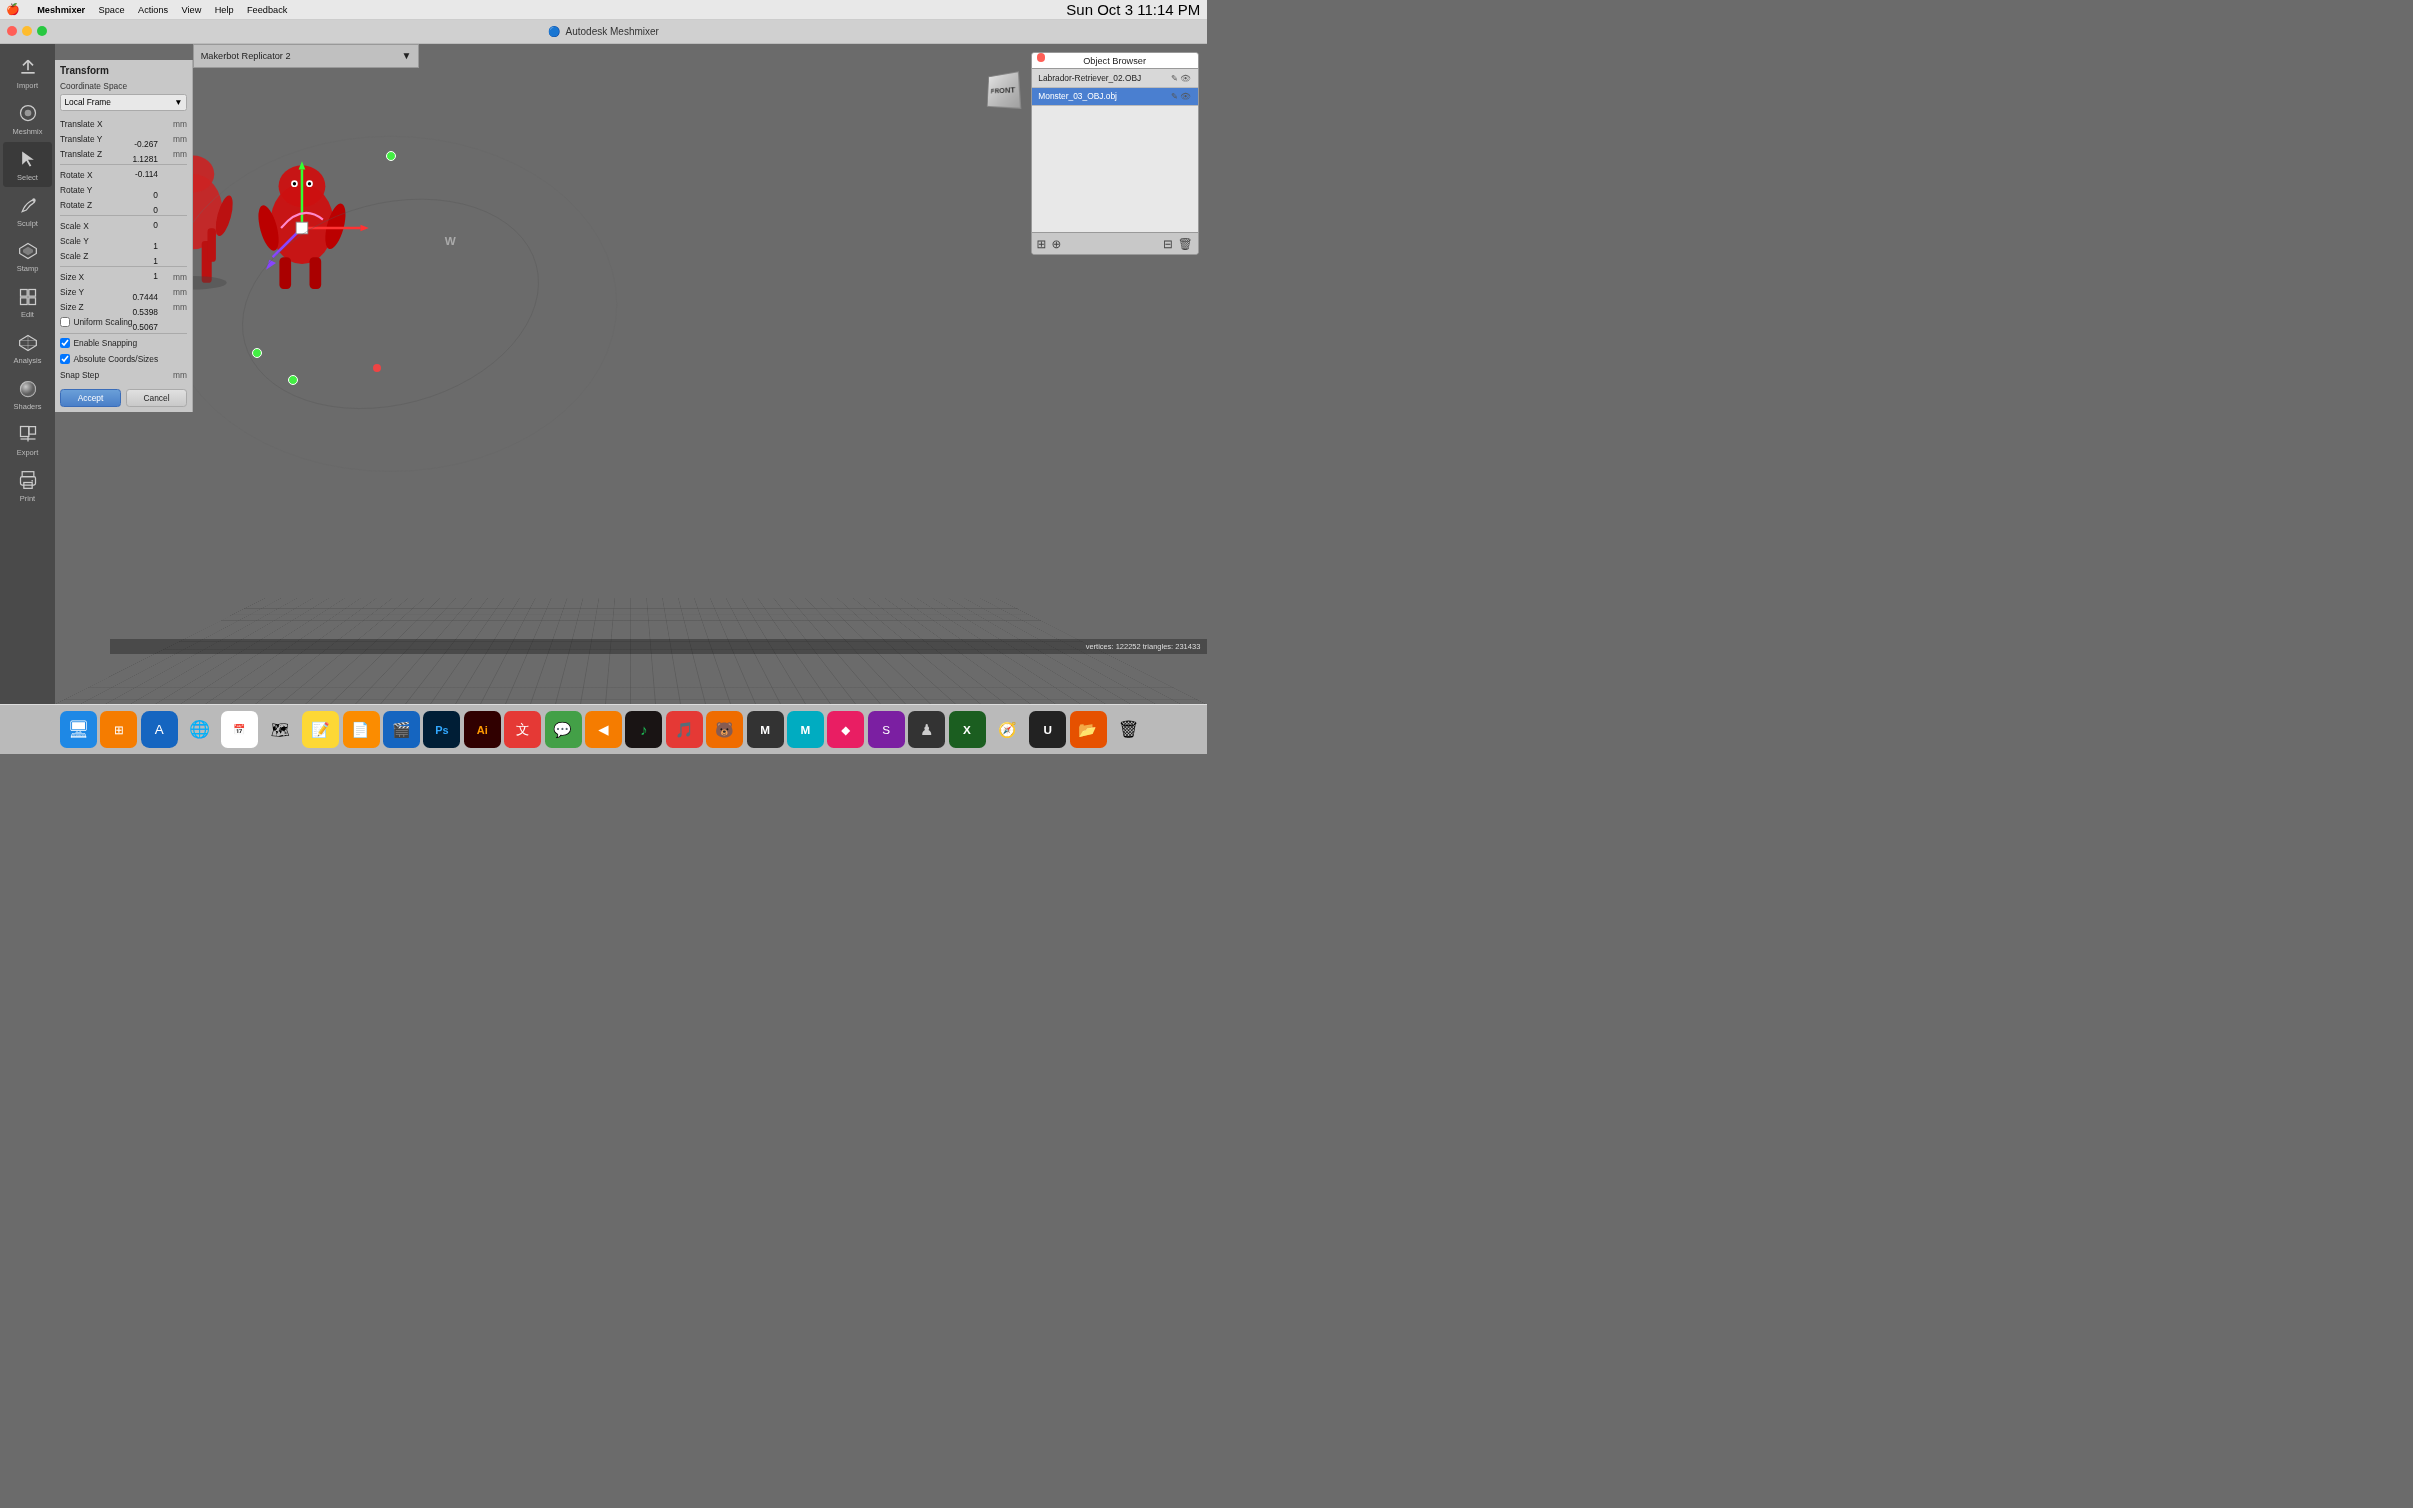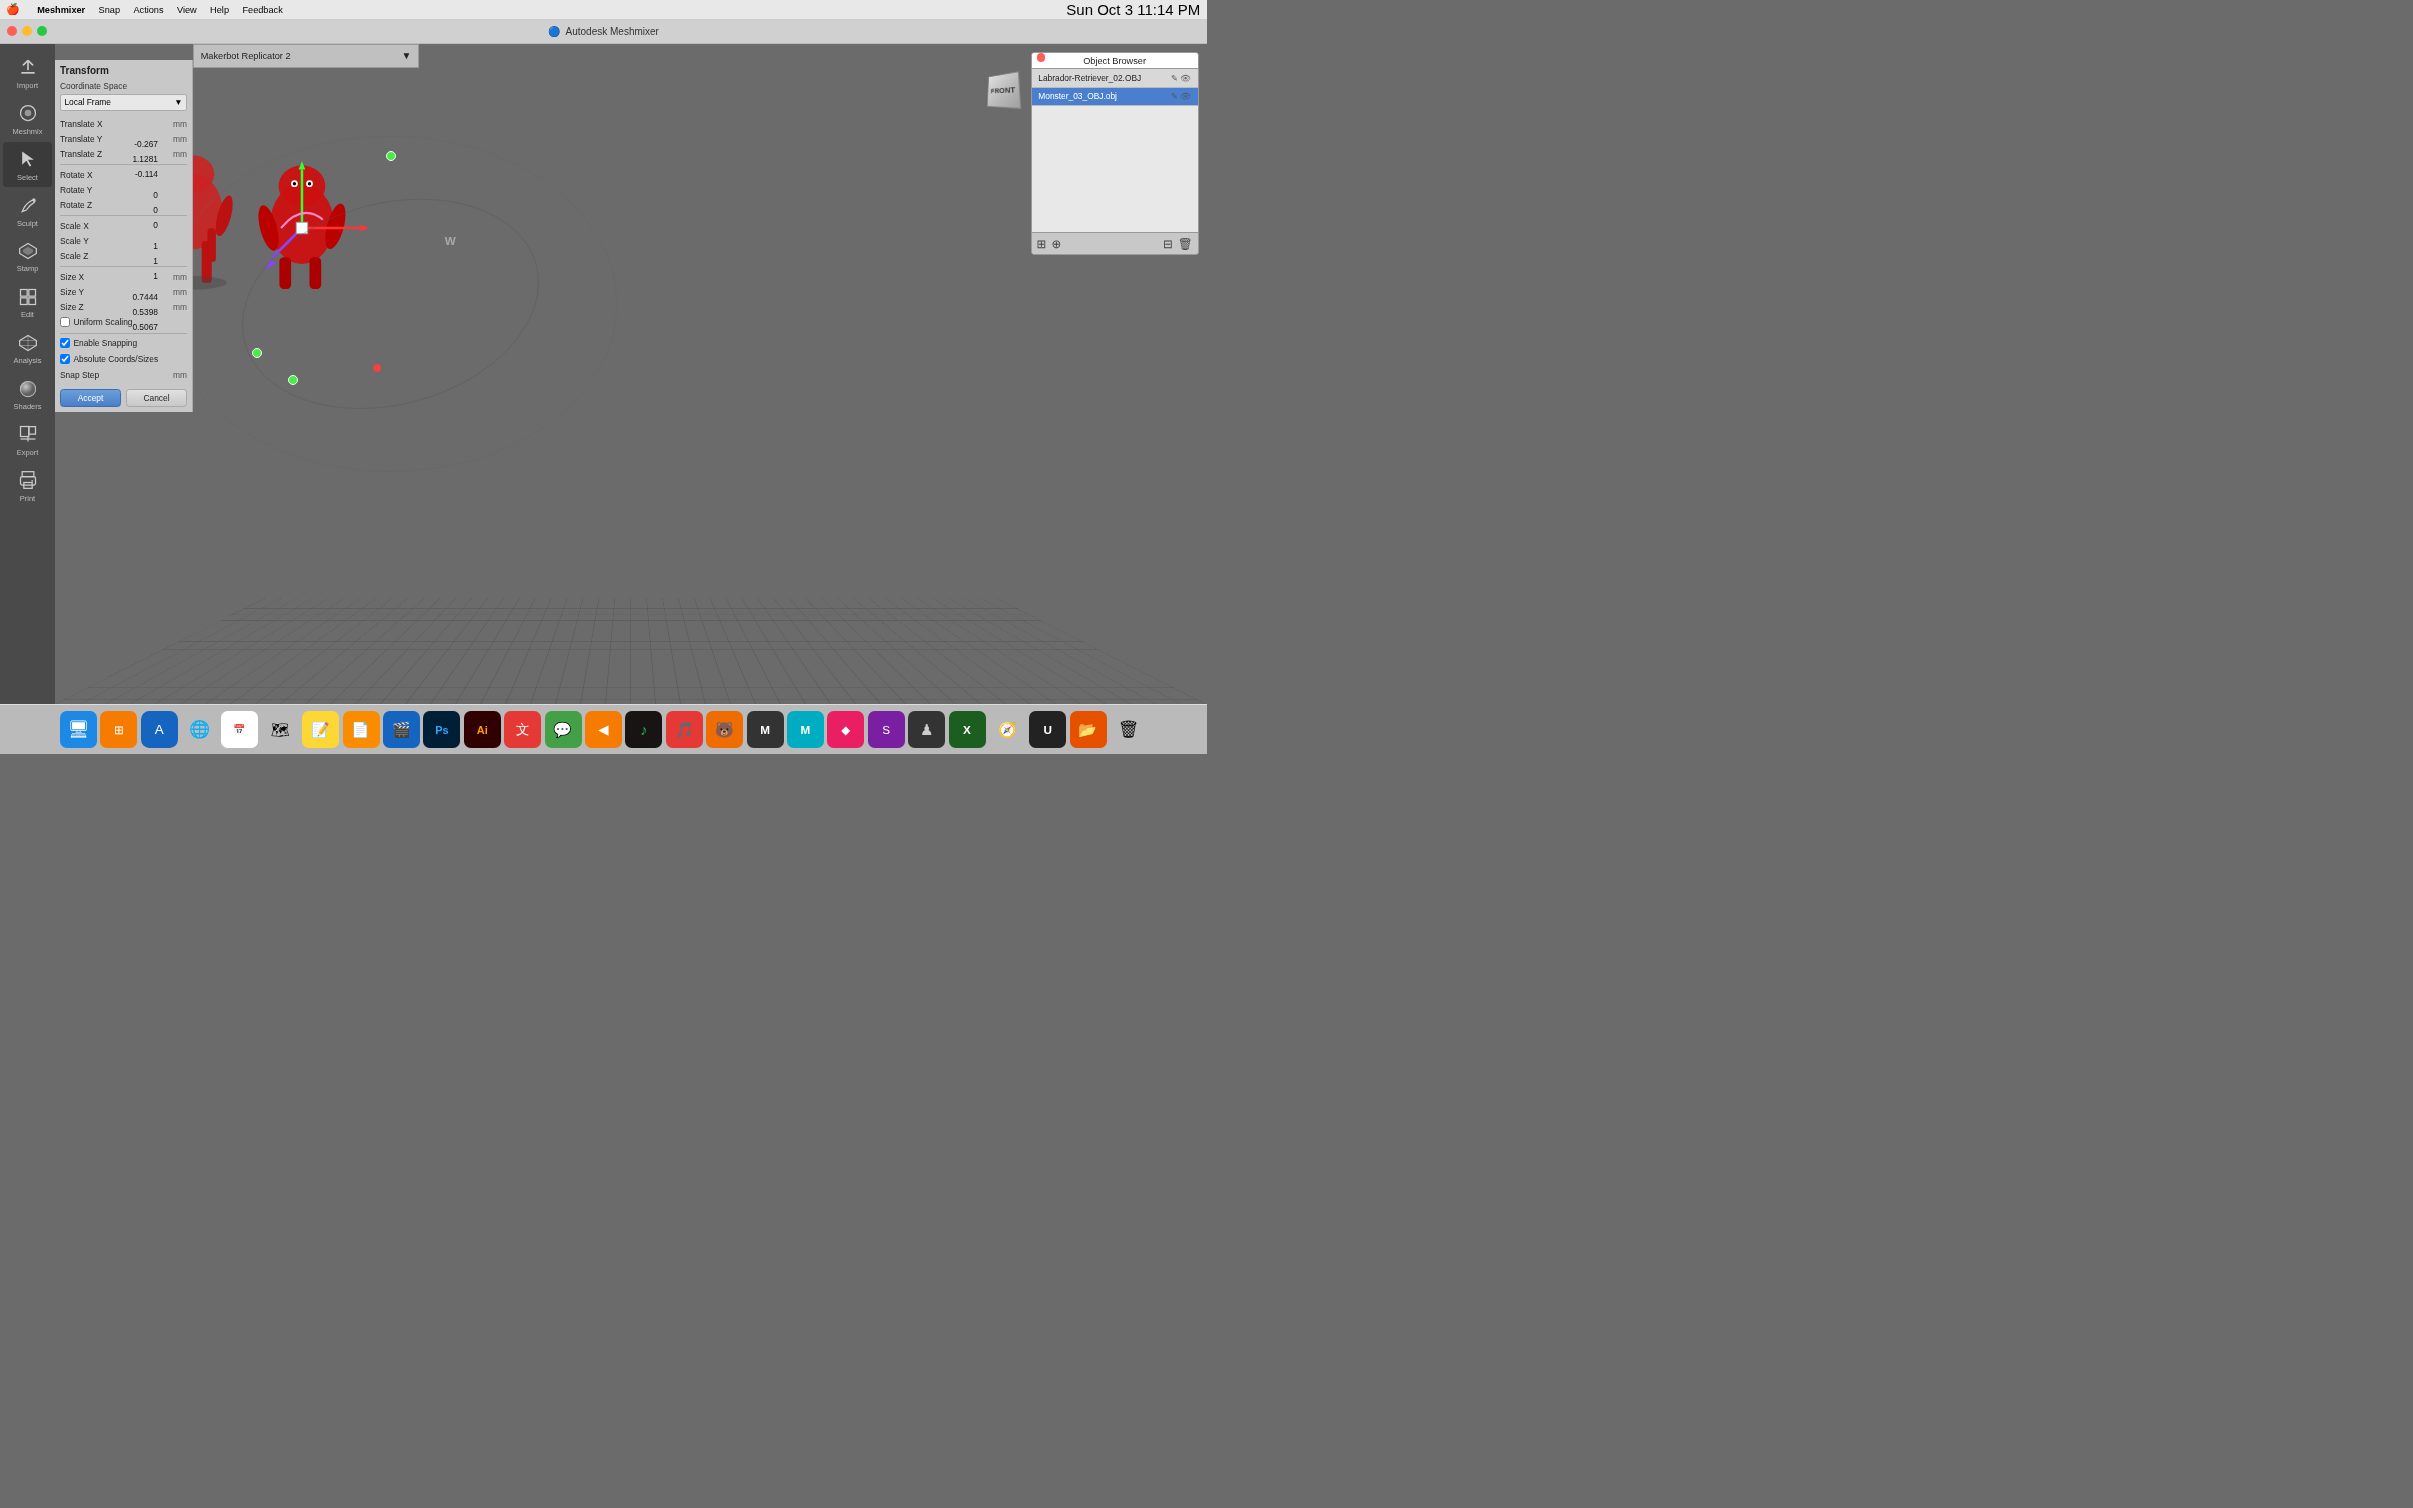--- a/index.html
+++ b/index.html
@@ -441,21 +441,21 @@
       margin-top: 1.7px;
       height: 13.4px;
     }
   </style>
 </head>
 <body>
 
 <div class="menubar">
   <span class="menubar-apple">🍎</span>
   <span class="menubar-item app-name">Meshmixer</span>
-  <span class="menubar-item">Snap</span>
+  <span class="menubar-item">Space</span>
   <span class="menubar-item">Actions</span>
   <span class="menubar-item">View</span>
   <span class="menubar-item">Help</span>
   <span class="menubar-item">Feedback</span>
   <div class="menubar-right">
     <span>Sun Oct 3  11:14 PM</span>
   </div>
 </div>
 
 <div class="titlebar">
@@ -783,20 +783,23 @@
       <div class="object-browser-empty"></div>
       <div class="object-browser-footer">
         <span class="ob-footer-btn">⊞</span>
         <span class="ob-footer-btn">⊕</span>
         <span style="margin-left:auto;"></span>
         <span class="ob-footer-btn">⊟</span>
         <span class="ob-footer-btn">🗑</span>
       </div>
     </div>
 
+    <div class="statusbar">
+      <span class="statusbar-text">vertices: 122252  triangles: 231433</span>
+    </div>
   </div>
 
 </div>
 
 <div class="dock">
   <div class="dock-item" style="background:#1e88e5; color:#fff; font-size:17px;">🖥</div>
   <div class="dock-item" style="background:#f57c00; color:#fff; font-size:11.7px; border-radius:6.7px;">⊞</div>
   <div class="dock-item" style="background:#1565c0; color:#fff; font-size:13.4px; border-radius:8.4px;">A</div>
   <div class="dock-item" style="font-size:17px;">🌐</div>
   <div class="dock-item" style="background:#fff; border-radius:6.7px; font-size:10px; color:#e53935; font-weight:bold;">📅</div>

